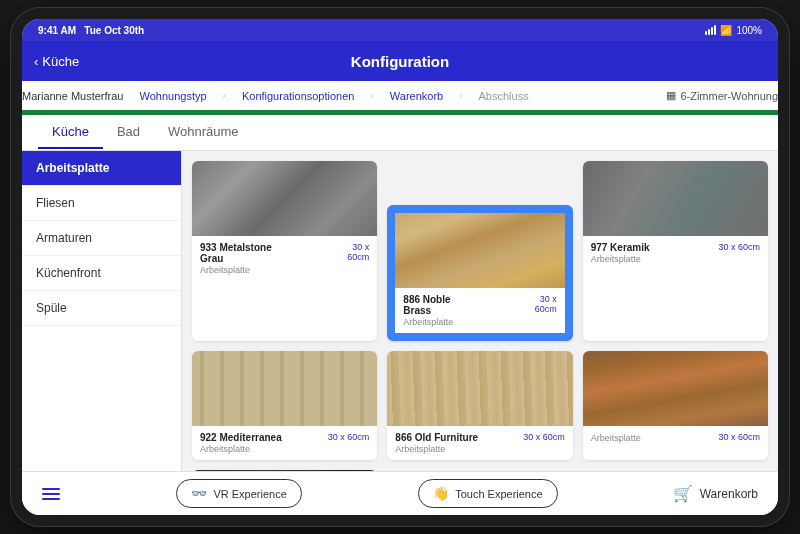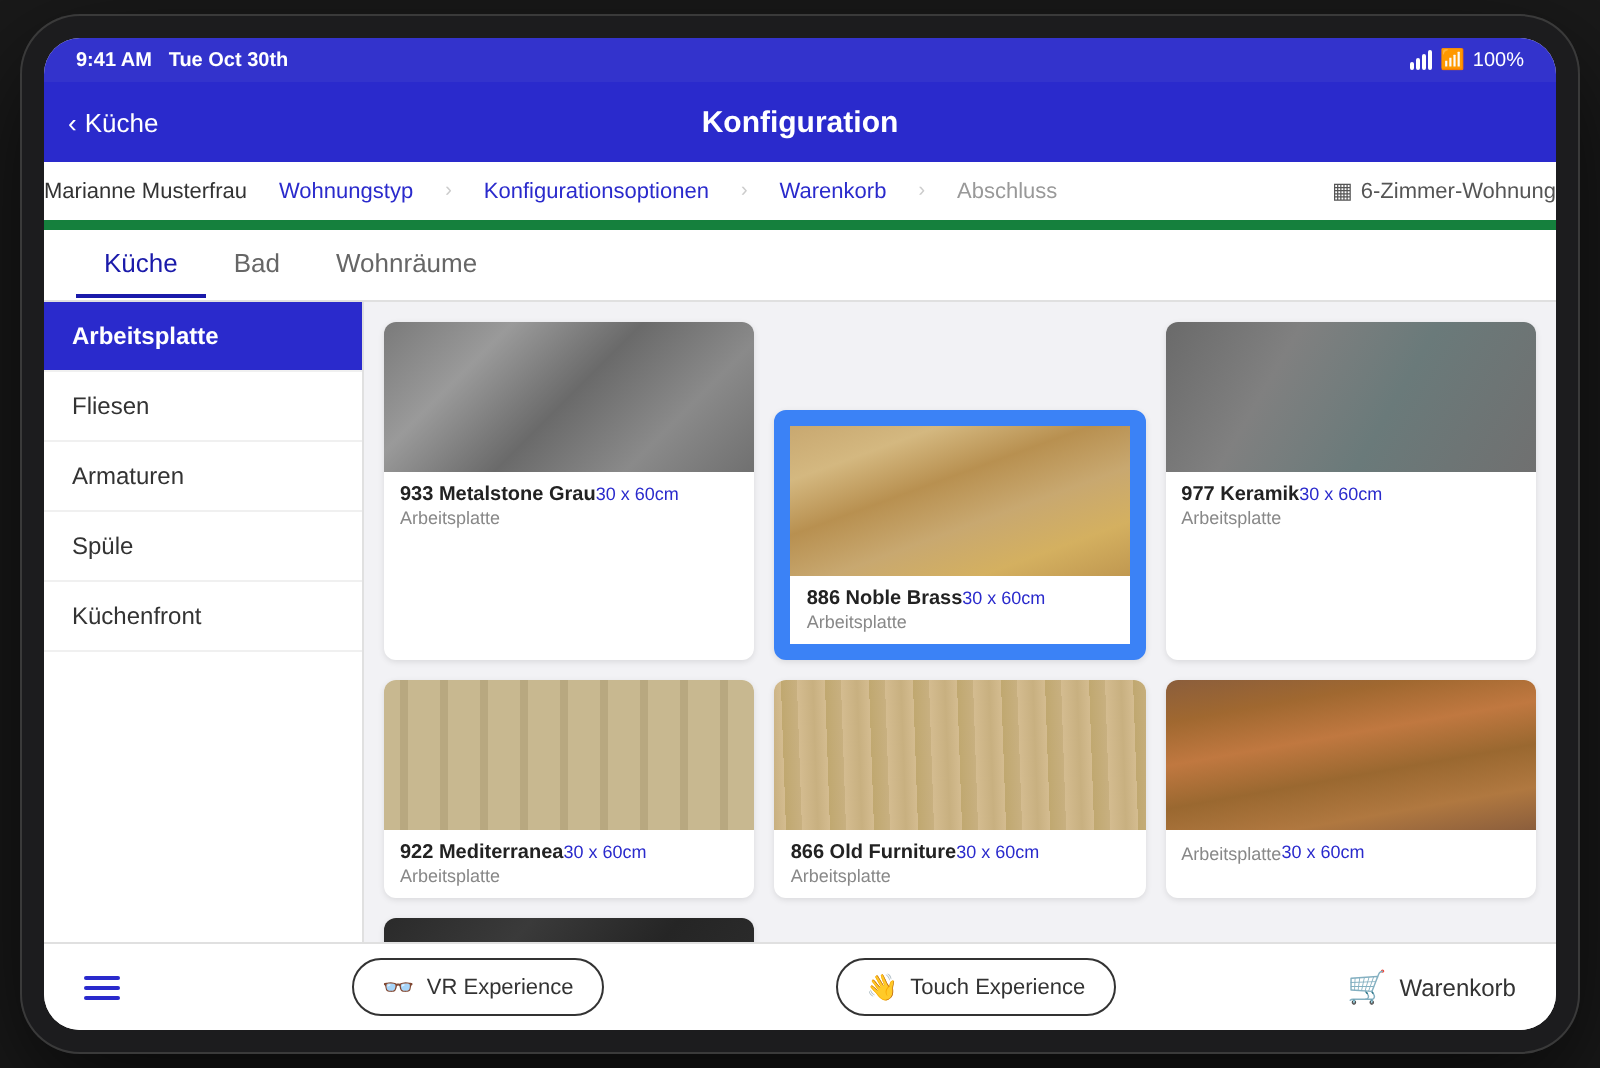--- a/index.html
+++ b/index.html
@@ -243,22 +243,23 @@
       background: linear-gradient(170deg, #8b5e3c 0%, #a06830 20%, #c07840 40%, #9a6830 60%, #b07840 80%, #8b5e3c 100%);
     }
 
     .texture-dark-stone {
       background: linear-gradient(130deg, #2a2a2a 0%, #3a3a3a 30%, #252525 60%, #303030 100%);
     }
 
     .product-info {
       padding: 6px 8px;
       display: flex;
-      justify-content: flex-start;
+      justify-content: space-between;
       align-items: flex-start;
+      gap: 39px;
     }
 
     .product-name {
       font-size: 10px;
       font-weight: 600;
       color: #222;
     }
 
     .product-sub {
       font-size: 9px;
@@ -392,22 +393,22 @@
         <div class="tab">Wohnräume</div>
       </div>
     </div>
 
     <div class="main-content">
 
       <div class="sidebar">
         <div class="sidebar-item active">Arbeitsplatte</div>
         <div class="sidebar-item">Fliesen</div>
         <div class="sidebar-item">Armaturen</div>
+        <div class="sidebar-item">Küchenfront</div>
         <div class="sidebar-item">Spüle</div>
-        <div class="sidebar-item">Küchenfront</div>
       </div>
 
       <div class="products-area">
         <div class="products-grid">
 
           <div class="product-card">
             <div class="product-image texture-metalstone"></div>
             <div class="product-info">
               <div>
                 <div class="product-name">933 Metalstone Grau</div>

